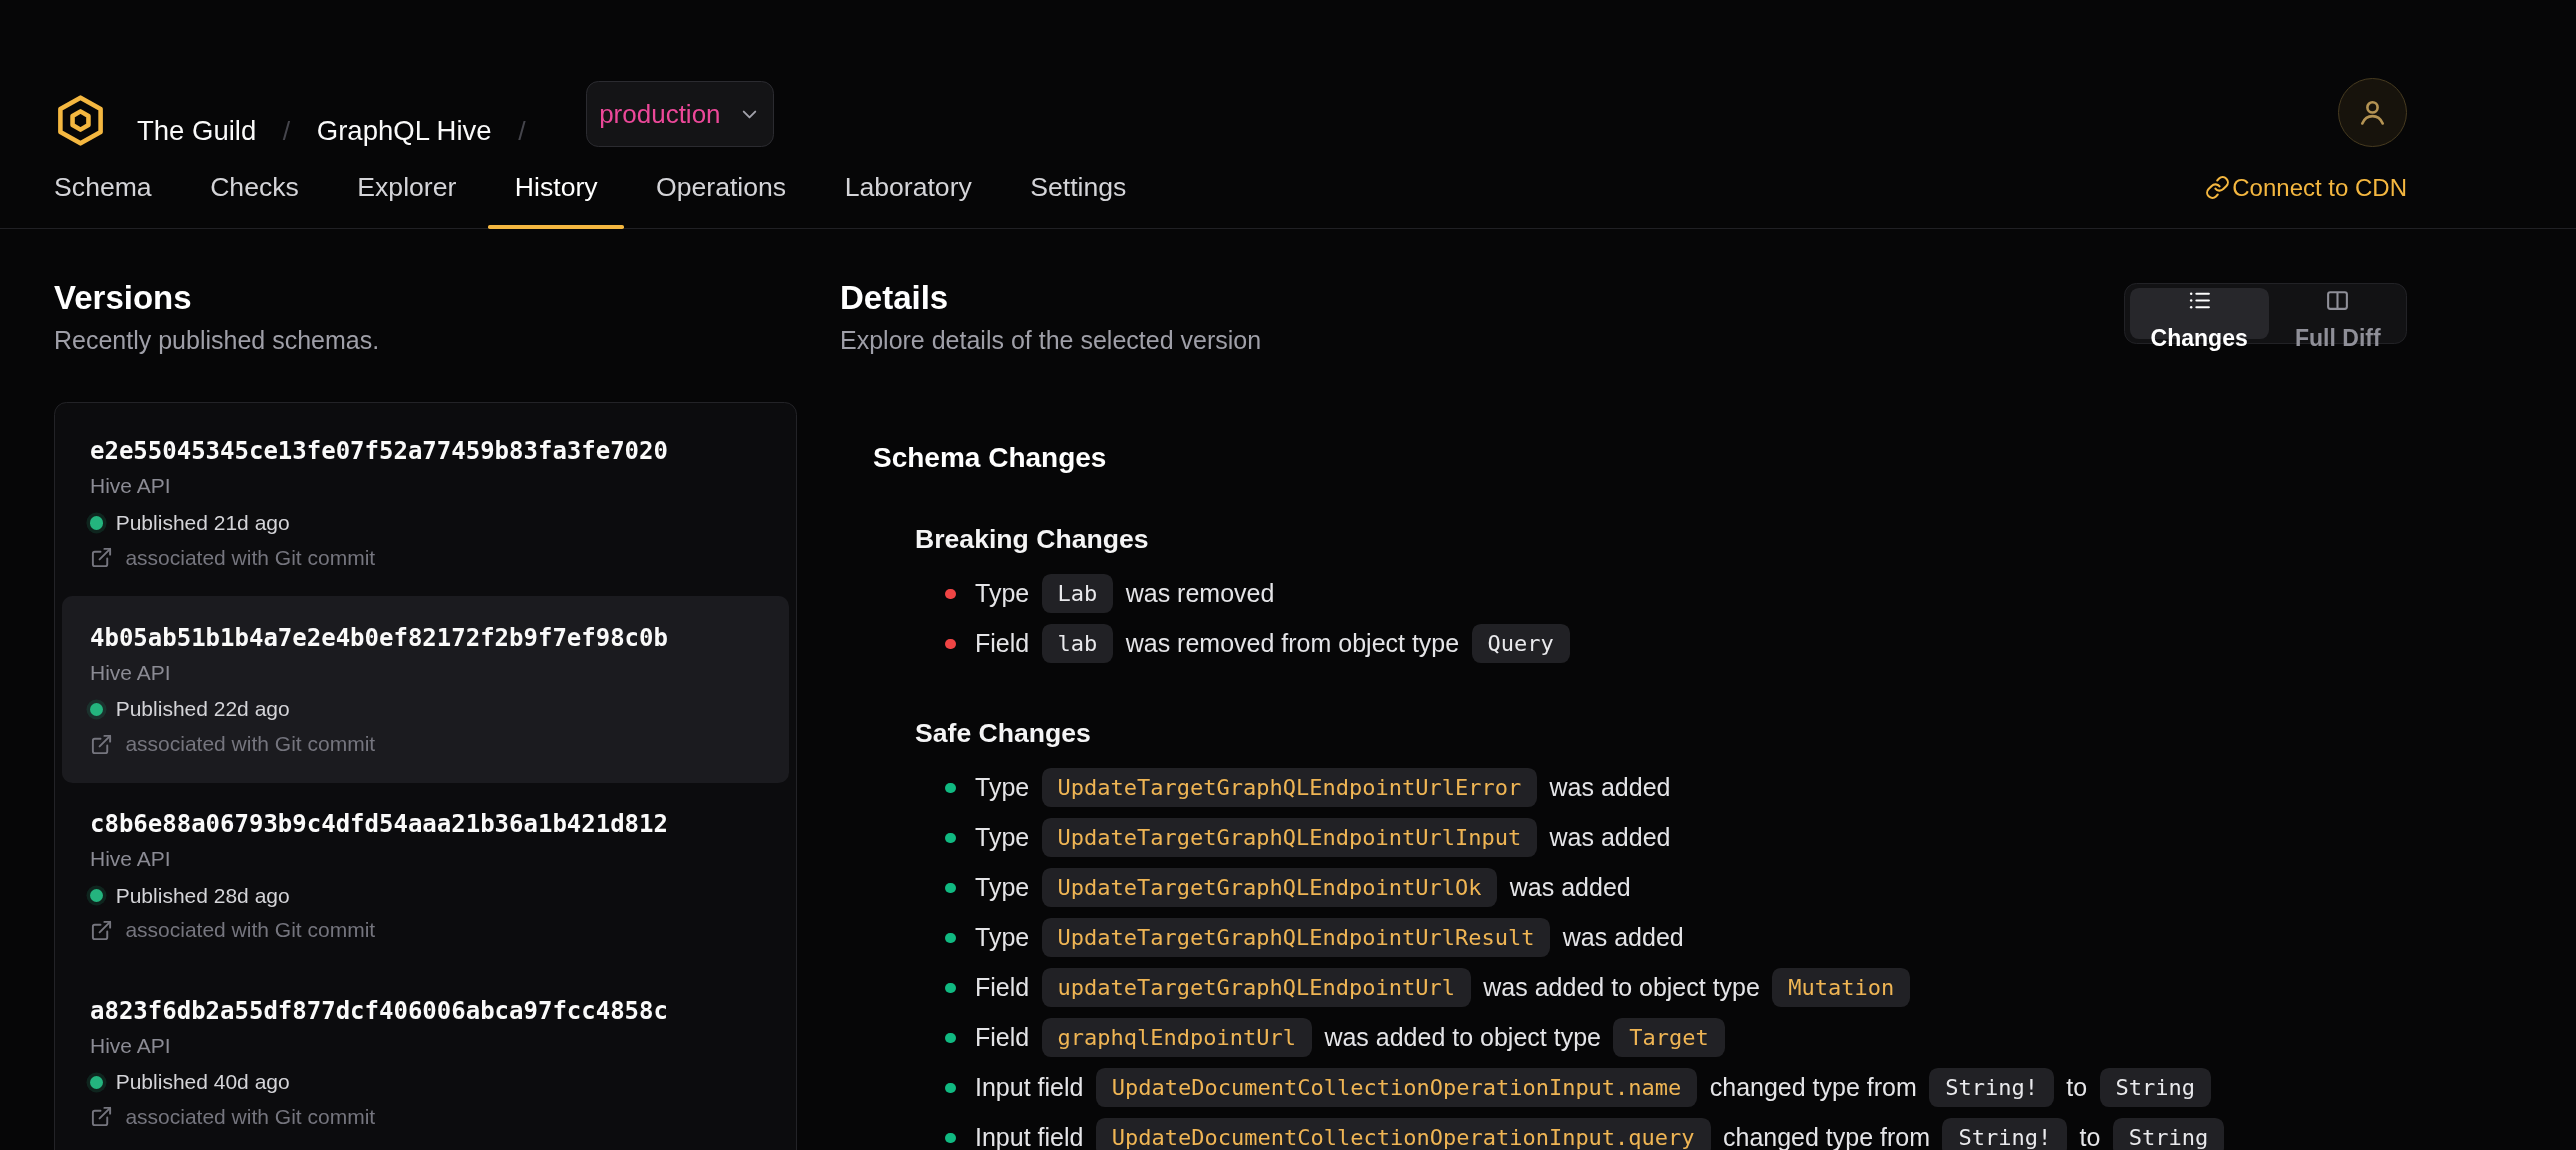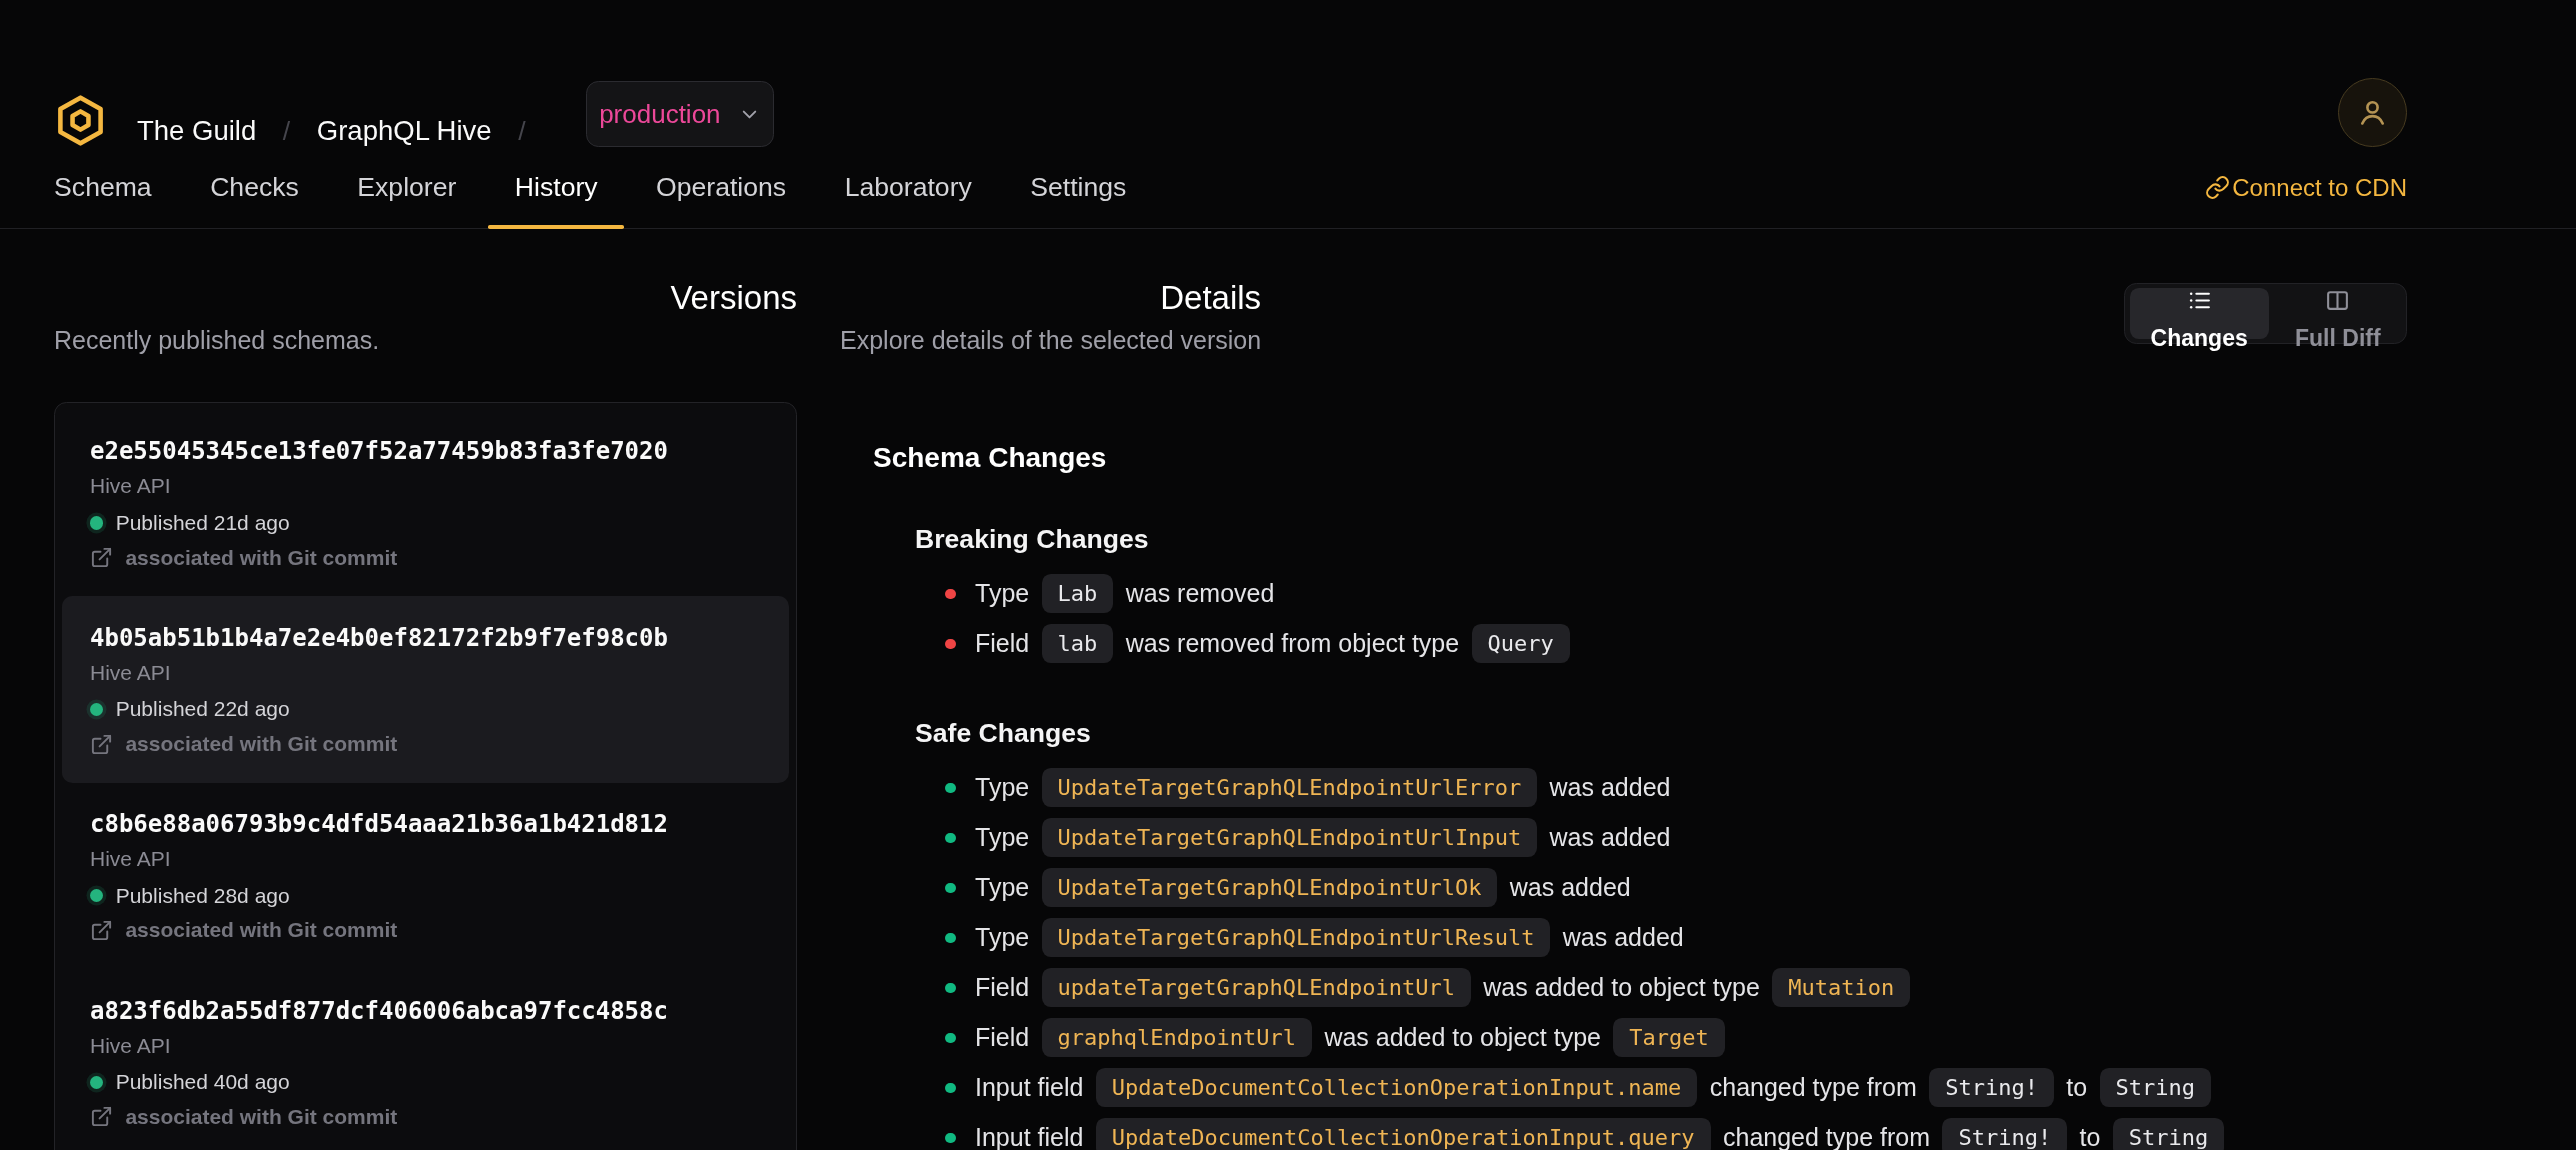--- a/index.html
+++ b/index.html
@@ -57,21 +57,21 @@
     height: 3.5px; background: var(--accent); border-radius: 1.8px;
   }
   .cdn-link {
     margin-left: auto; align-self: center;
     display: flex; align-items: center; gap: 2px;
     color: var(--accent); font-size: 24px; cursor: pointer; white-space: nowrap;
   }
 
   
   .main { display: flex; gap: 43px; padding: 50px 169px 0 54px; }
-  .col-title { font-size: 33px; font-weight: 400; margin: 0; line-height: 37px; color: #ffffff; text-align: right; }
+  .col-title { font-size: 33px; font-weight: 700; margin: 0; line-height: 37px; color: #ffffff; }
   .col-subtitle { font-size: 25px; color: #9f9fa8; margin-top: 8.9px; line-height: 30px; }
 
   
   .versions-col { width: 743px; flex: none; }
   .version-card {
     margin-top: 47px;
     background: #0c0c0e;
     border: 0.9px solid #232327;
     border-radius: 12.4px;
     padding: 7px;
@@ -87,21 +87,21 @@
   .vservice { font-size: 21px; color: #8b8b94; margin-top: 7px; line-height: 26.6px; }
   .vrow { display: flex; align-items: center; gap: 12.4px; margin-top: 11px; }
   .vrow + .vrow { margin-top: 10.6px; }
   .vdot {
     width: 13.3px; height: 13.3px; border-radius: 50%; flex: none;
     background: #24b47e;
     box-shadow: 0 0 0 3.5px rgba(36,180,126,0.15);
   }
   .vpub { font-size: 21px; color: #d4d4d8; }
   .vcommit { font-size: 21px; color: #75757e; }
-  .vcommit-row { cursor: pointer; font-weight: bold; }
+  .vcommit-row { cursor: pointer; }
 
   
   .details-col { flex: 1; min-width: 0; }
   .details-head { display: flex; justify-content: space-between; align-items: flex-start; }
   .view-toggle {
     display: flex; align-items: center; gap: 5.3px;
     background: #121214; border: 0.9px solid #222226; border-radius: 12.4px;
     padding: 4.4px; margin-top: 3.5px;
   }
   .toggle-btn {

